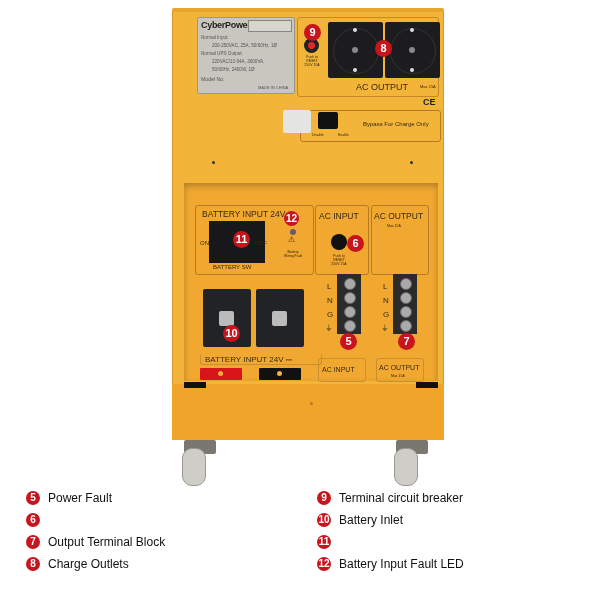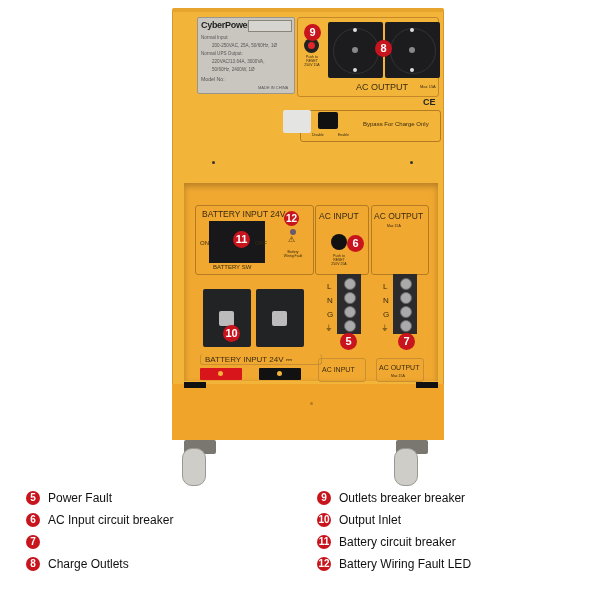--- a/index.html
+++ b/index.html
@@ -206,38 +206,37 @@
 <span class="badge" style="left:340px;top:333px;">5</span>
 <span class="badge" style="left:398px;top:333px;">7</span>
 
 <div>
   <div class="legend-item" style="left:26px;top:490px;">
     <span class="badge">5</span>
     <span class="legend-text">Power Fault</span>
   </div>
   <div class="legend-item" style="left:26px;top:512px;">
     <span class="badge">6</span>
-    <span class="legend-text">AC Input circuit breaker</span>
   </div>
   <div class="legend-item" style="left:26px;top:534px;">
     <span class="badge">7</span>
+    <span class="legend-text">Output Terminal Block</span>
   </div>
   <div class="legend-item" style="left:26px;top:556px;">
     <span class="badge">8</span>
     <span class="legend-text">Charge Outlets</span>
   </div>
   <div class="legend-item" style="left:317px;top:490px;">
     <span class="badge">9</span>
-    <span class="legend-text">Outlets breaker breaker</span>
+    <span class="legend-text">Terminal circuit breaker</span>
   </div>
   <div class="legend-item" style="left:317px;top:512px;">
     <span class="badge">10</span>
-    <span class="legend-text">Output Inlet</span>
+    <span class="legend-text">Battery Inlet</span>
   </div>
   <div class="legend-item" style="left:317px;top:534px;">
     <span class="badge">11</span>
-    <span class="legend-text">Battery circuit breaker</span>
   </div>
   <div class="legend-item" style="left:317px;top:556px;">
     <span class="badge">12</span>
-    <span class="legend-text">Battery Wiring Fault LED</span>
+    <span class="legend-text">Battery Input Fault LED</span>
   </div>
 </div>
 
 </body></html>

